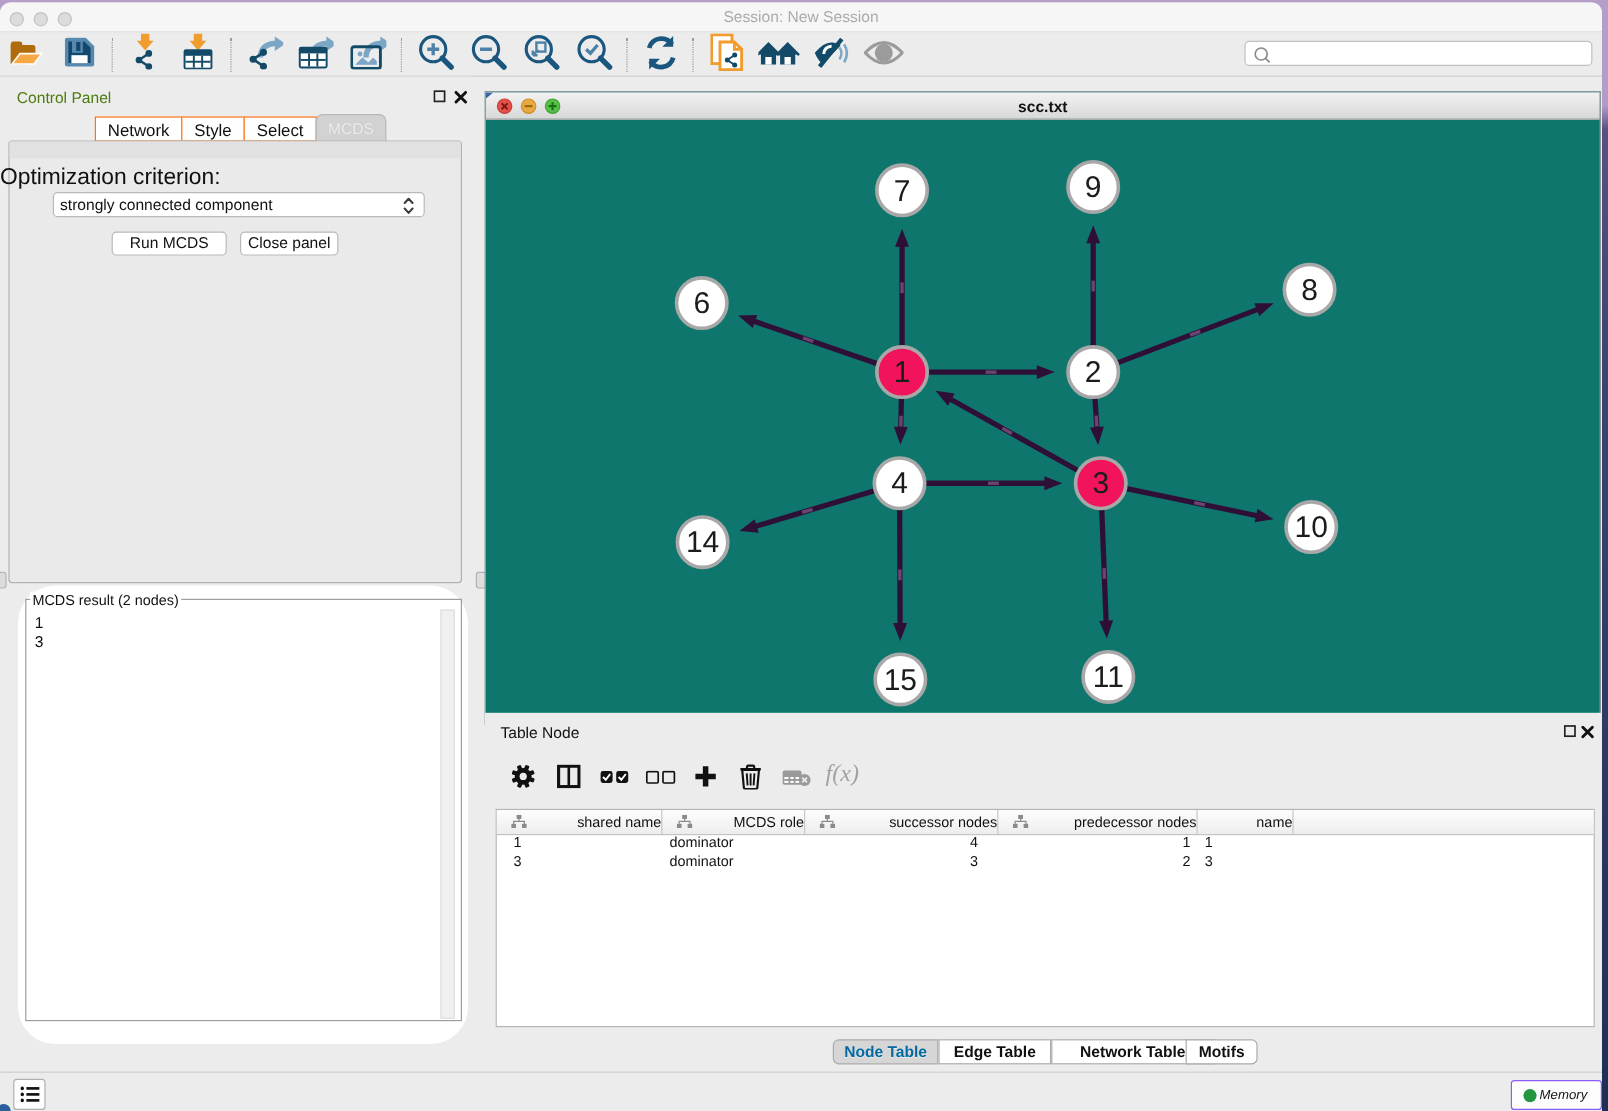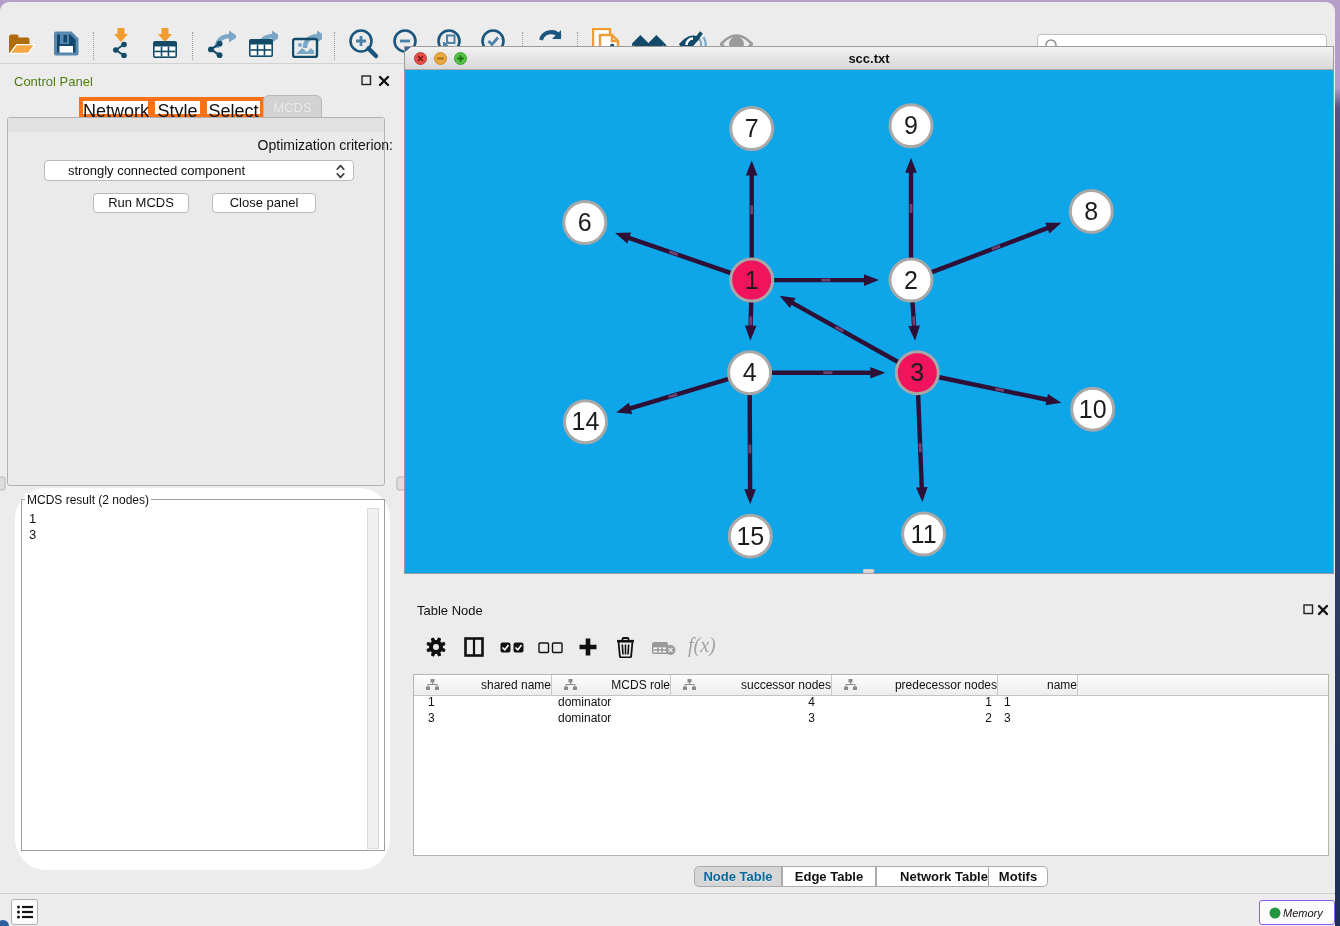--- a/index.html
+++ b/index.html
@@ -6,47 +6,53 @@
   background:linear-gradient(180deg,#b59fc9 0px,#b29bc8 88px,#585181 108px,#3d4570 300px,#2e3b64 600px,#1e2f55 926px);}
 #win {position:absolute;left:0;top:2px;width:1335px;height:924px;background:#ececec;border-radius:9px 9px 0 0;}
 #titlebar {position:absolute;left:0;top:0;width:100%;height:25px;background:#f6f6f6;border-radius:9px 9px 0 0;border-bottom:1px solid #d9d9d9;}
 .tl {position:absolute;top:8px;width:12px;height:12px;border-radius:50%;background:#dcdcdc;border:1px solid #c3c3c3;}
 #wtitle {position:absolute;top:4px;left:0;width:100%;text-align:center;color:#ababab;font-size:13px;}
 #toolbar {position:absolute;left:0;top:26px;width:100%;height:36px;background:#ececec;border-bottom:1px solid #d2d2d2;}
 .sep {position:absolute;top:4px;height:28px;width:0;border-left:1px dotted #9a9a9a;}
 #search {position:absolute;left:1037px;top:6px;width:290px;height:21px;background:#fff;border:1px solid #c0c0c0;border-radius:4px;}
 #cpanel {position:absolute;left:0;top:62px;width:393px;height:829px;background:#ececec;}
 #cptitle {position:absolute;left:14px;top:10px;font-size:13px;color:#4d7c0f;}
-.tab {position:absolute;top:33px;height:21px;background:#fefefe;border:4px solid #f97316;font-size:18px;color:#111;text-align:center;line-height:20px;}
+.tab {position:absolute;top:33px;height:21px;background:#fefefe;border:1px solid #f97316;font-size:14px;color:#111;text-align:center;line-height:20px;}
 #tabpane {position:absolute;left:7px;top:53px;width:378px;height:369px;border:1px solid #b2b2b2;border-radius:3px;background:#eaeaea;}
 #mcdstab {position:absolute;left:263px;top:31px;width:59px;height:24px;background:#d2d2d2;border:1px solid #b8b8b8;border-radius:6px 6px 0 0;font-size:13px;color:#ededed;text-align:center;line-height:24px;text-shadow:0 0 1px #bbb;}
-#optlabel {position:absolute;left:0;top:73px;width:100%;text-align:right;font-size:14px;color:#111;}
-#dropdown {position:absolute;left:44px;top:96px;width:310px;height:21px;background:#fff;border:1px solid #b9b9b9;border-radius:4px;font-size:13px;color:#111;line-height:19px;padding-left:23px;}
+#optlabel {position:absolute;left:0;top:73px;width:100%;text-align:left;font-size:19px;color:#111;}
+#dropdown {position:absolute;left:44px;top:96px;width:310px;height:21px;background:#fff;border:1px solid #b9b9b9;border-radius:4px;font-size:13px;color:#111;line-height:19px;padding-left:5px;}
 .btn {position:absolute;top:129px;height:20px;background:#fff;border:1px solid #b9b9b9;border-radius:4px;font-size:13px;color:#111;text-align:center;line-height:18px;}
 #wpanel {position:absolute;left:15px;top:424px;width:375px;height:382px;background:#fff;border-radius:31px;}
 #fieldset {position:absolute;left:6px;top:11px;width:364px;height:352px;border:1px solid #9e9e9e;}
 #legend {position:absolute;left:3px;top:-7px;background:#fff;font-size:12px;color:#111;padding:0 2px;}
 #resultbox {position:absolute;left:1px;top:7px;width:360px;height:343px;background:#fff;font-size:13px;color:#111;}
 #vscroll {position:absolute;right:4px;top:1px;width:12px;height:341px;background:#f0f0f0;border:1px solid #dcdcdc;}
-#netframe {position:absolute;left:404px;top:44px;width:930px;height:528px;background:#0ea5e9;border:1px solid #9b9b9b;}
+#netframe {position:absolute;left:404px;top:74px;width:930px;height:528px;background:#0f766e;border:1px solid #9b9b9b;}
 #nettitle {position:absolute;left:0;top:0;width:100%;height:23px;background:linear-gradient(180deg,#f2f2f2,#d8d8d8);border-bottom:1px solid #ababab;}
 .mac {position:absolute;top:5px;width:13px;height:13px;border-radius:50%;}
 #netname {position:absolute;top:4px;left:0;width:100%;text-align:center;font-weight:bold;font-size:13px;color:#111;}
 #tpanel {position:absolute;left:404px;top:592px;width:931px;height:299px;background:#ececec;}
 #tptitle {position:absolute;left:13px;top:9px;font-size:13px;color:#111;}
 #ttable {position:absolute;left:9px;top:80px;width:916px;height:182px;background:#fff;border:1px solid #b4b4b4;}
 #thead {position:absolute;left:0;top:0;width:100%;height:21px;background:linear-gradient(180deg,#fdfdfd,#ededed);border-bottom:1px solid #c4c4c4;}
 .hcell {position:absolute;top:0;height:21px;border-right:1px solid #c8c8c8;font-size:12px;color:#111;text-align:right;line-height:21px;}
 .drow {position:absolute;font-size:12px;color:#111;height:16px;line-height:16px;}
 .btab {position:absolute;top:272px;height:21px;border:1px solid #ababab;font-size:13px;font-weight:bold;text-align:center;line-height:19px;background:#fff;color:#111;}
 #statusbar {position:absolute;left:0;top:891px;width:1335px;height:35px;background:#ececec;border-top:1px solid #cfcfcf;}
 #membtn {position:absolute;left:1259px;top:6px;width:76px;height:25px;background:#fdfdfd;border:1px solid #8b5cf6;border-radius:3px;font-size:11px;color:#111;font-style:italic;}
 #listbtn {position:absolute;left:11px;top:5px;width:27px;height:26px;background:#fdfdfd;border:1px solid #b0b0b0;border-radius:3px;}
 </style></head><body>
 <div id="win">
+ <div id="titlebar">
+  <div class="tl" style="left:8px"></div>
+      <div class="tl" style="left:28px"></div>
+      <div class="tl" style="left:48px"></div>
+  <div id="wtitle">Session: New Session</div>
+ </div>
  <div id="toolbar">
   <svg style="position:absolute;left:6px;top:2px" width="36" height="28">
         <path d="M3 23.5 V7 Q3 4.5 5 4.5 H10.5 Q12.5 4.5 12.5 6 V7.5 H21.5 Q23.5 7.5 23.5 9.5 V14.5 L10.5 14.5 Z" fill="#ae6c0c"></path>
         <path d="M3 23.5 V7 H5 V21 Z" fill="#ae6c0c"></path>
         <path d="M3 23.5 L10.5 14.5 H23.5 V16 L18 23.5 Z" fill="#ae6c0c"></path>
         <path d="M4 23.3 L10.7 14.7 H28.7 L22.3 23.3 Z" fill="#f6a844" stroke="#fff" stroke-width="1.3"></path>
       </svg>
       <svg style="position:absolute;left:54px;top:3px" width="25" height="25">
         <path d="M0 2.5 Q0 0.5 2 0.5 H17.5 L24.5 7.5 V22.5 Q24.5 24.5 22.5 24.5 H2 Q0 24.5 0 22.5 Z" fill="#5789b0"></path>
         <path d="M3 3.5 H16.3 L21.5 8.7 V21.5 H3 Z" fill="#11486b"></path>
@@ -215,21 +221,21 @@
   <div id="optlabel">Optimization criterion:</div>
   <div id="dropdown">strongly connected component
     <svg width="11" height="15" style="position:absolute;right:7px;top:3px">
           <g stroke="#3c3c3c" stroke-width="1.7" fill="none" stroke-linecap="round" stroke-linejoin="round">
             <path d="M2.2 5.2 L5.5 1.6 L8.8 5.2"></path>
             <path d="M2.2 9.8 L5.5 13.4 L8.8 9.8"></path>
           </g>
         </svg>
   </div>
   <div class="btn" style="left:93px;width:96px">Run MCDS</div>
-  <div class="btn" style="left:212px;width:104px">Close panel</div>
+  <div class="btn" style="left:200px;width:82px">Close panel</div>
   <div id="wpanel">
    <div id="fieldset">
     <div id="legend">MCDS result (2 nodes)</div>
     <div id="resultbox">
             <div style="padding:4px 0 0 6px;line-height:16px">1<br>3</div>
       <div id="vscroll"></div>
     </div>
    </div>
   </div>
  </div>

